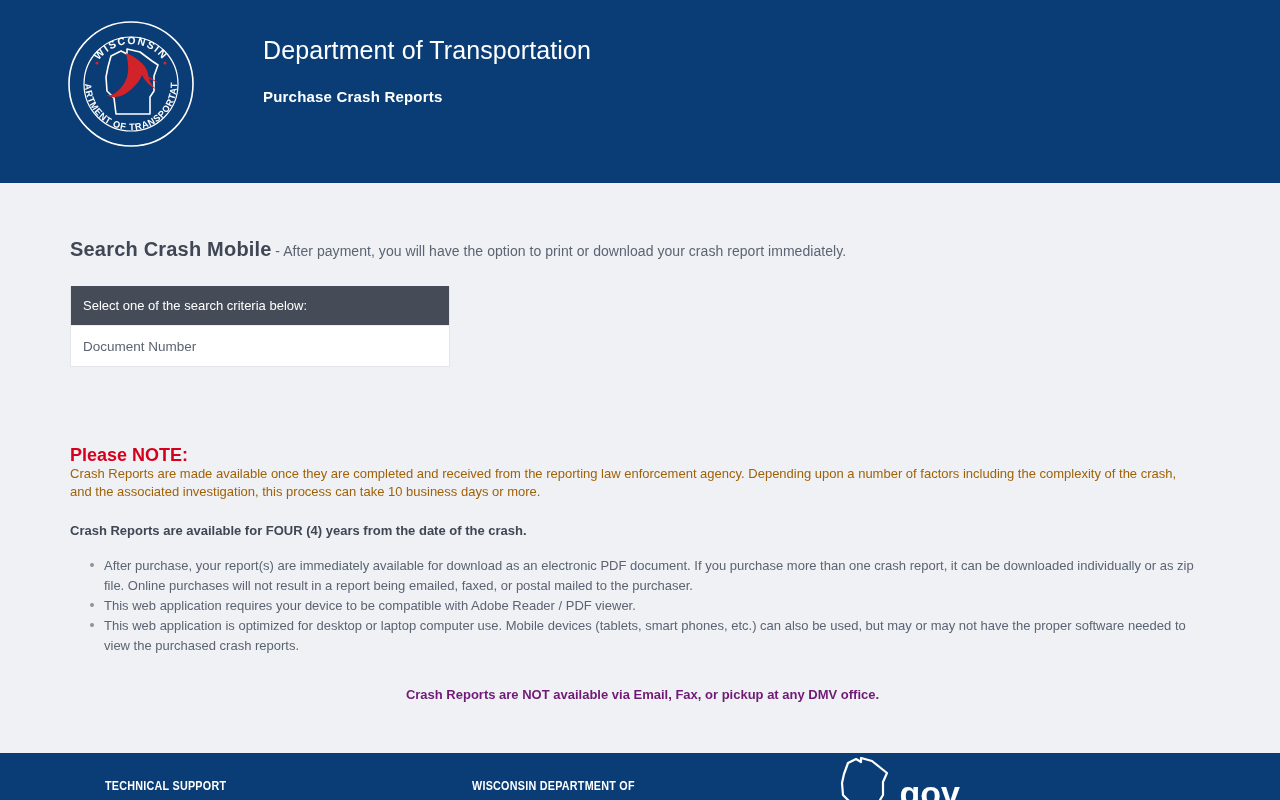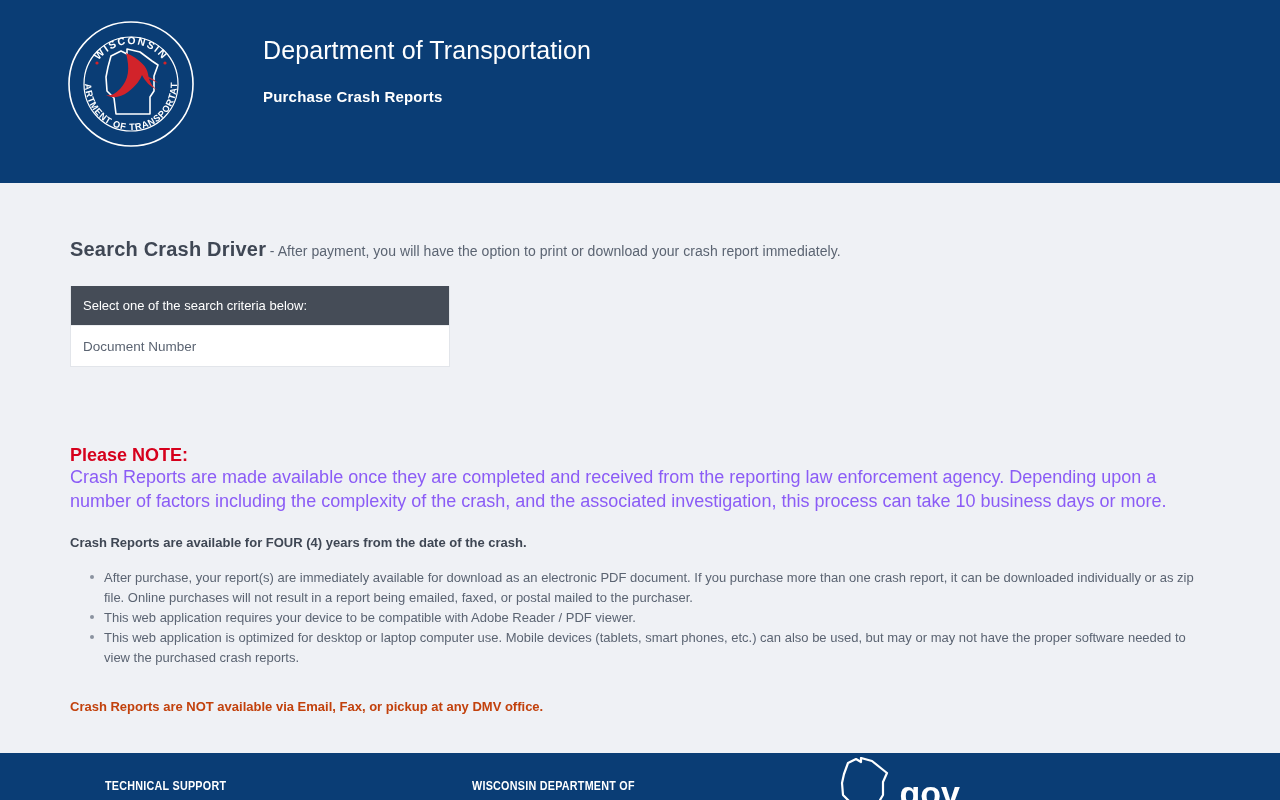--- a/index.html
+++ b/index.html
@@ -162,23 +162,23 @@
   }
 
   .note-alert {
     color: #d6001c;
     font-weight: bold;
     font-size: 18px;
     line-height: 20px;
   }
 
   .note-para {
-    font-size: 18px;
-    line-height: 24px;
-    color: #8b5cf6;
+    font-size: 13px;
+    line-height: 18px;
+    color: #a16207;
     max-width: 1130px;
   }
 
   .note-bold {
     font-size: 13px;
     font-weight: bold;
     color: #3f4754;
     margin-top: 20px;
     line-height: 20px;
   }
@@ -200,25 +200,26 @@
     position: absolute;
     left: -14px;
     top: 7px;
     width: 4px;
     height: 4px;
     border-radius: 50%;
     background: #8b93a0;
   }
 
   .note-warning {
-    color: #c2410c;
+    color: #701a75;
     font-weight: bold;
     font-size: 13px;
     margin-top: 29px;
     line-height: 20px;
+    text-align: center;
   }
 
   
   .site-footer {
     position: absolute;
     left: 0;
     top: 753px;
     width: 1280px;
     height: 47px;
     background: #0a3d75;
@@ -302,21 +303,21 @@
         <div class="header-dept">Department of Transportation</div>
         <div class="header-sub">Purchase Crash Reports</div>
       </div>
 
     </div>
   </div>
 
   <div class="main">
 
     <div class="heading-row">
-      <span class="heading-title">Search Crash Driver</span>
+      <span class="heading-title">Search Crash Mobile</span>
       <span class="heading-desc">- After payment, you will have the option to print or download your crash report immediately.</span>
     </div>
 
     <div class="criteria-table">
       <div class="criteria-head">Select one of the search criteria below:</div>
 
       <div class="criteria-row">
         <span class="crit-seg">Document Number</span>
       </div>
 

